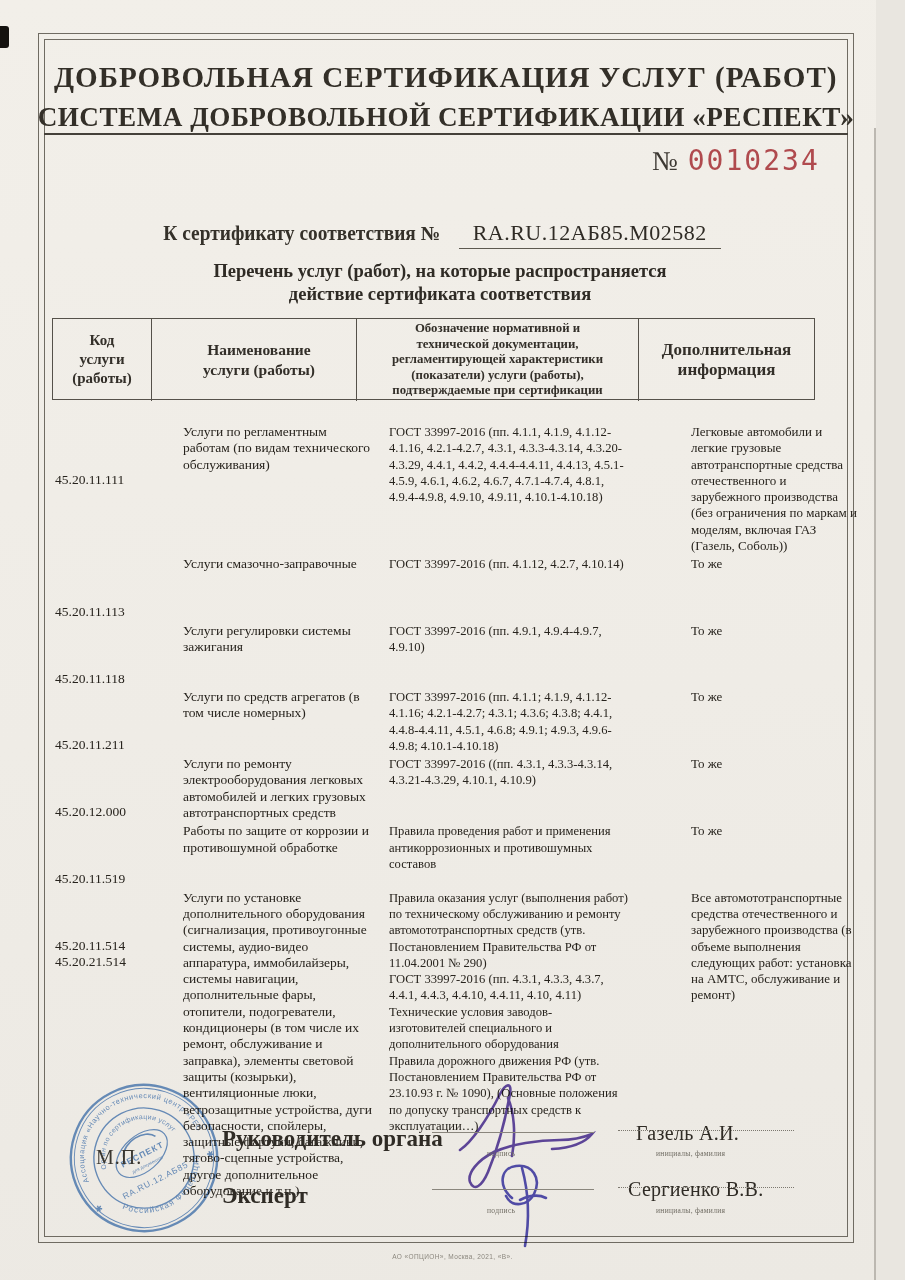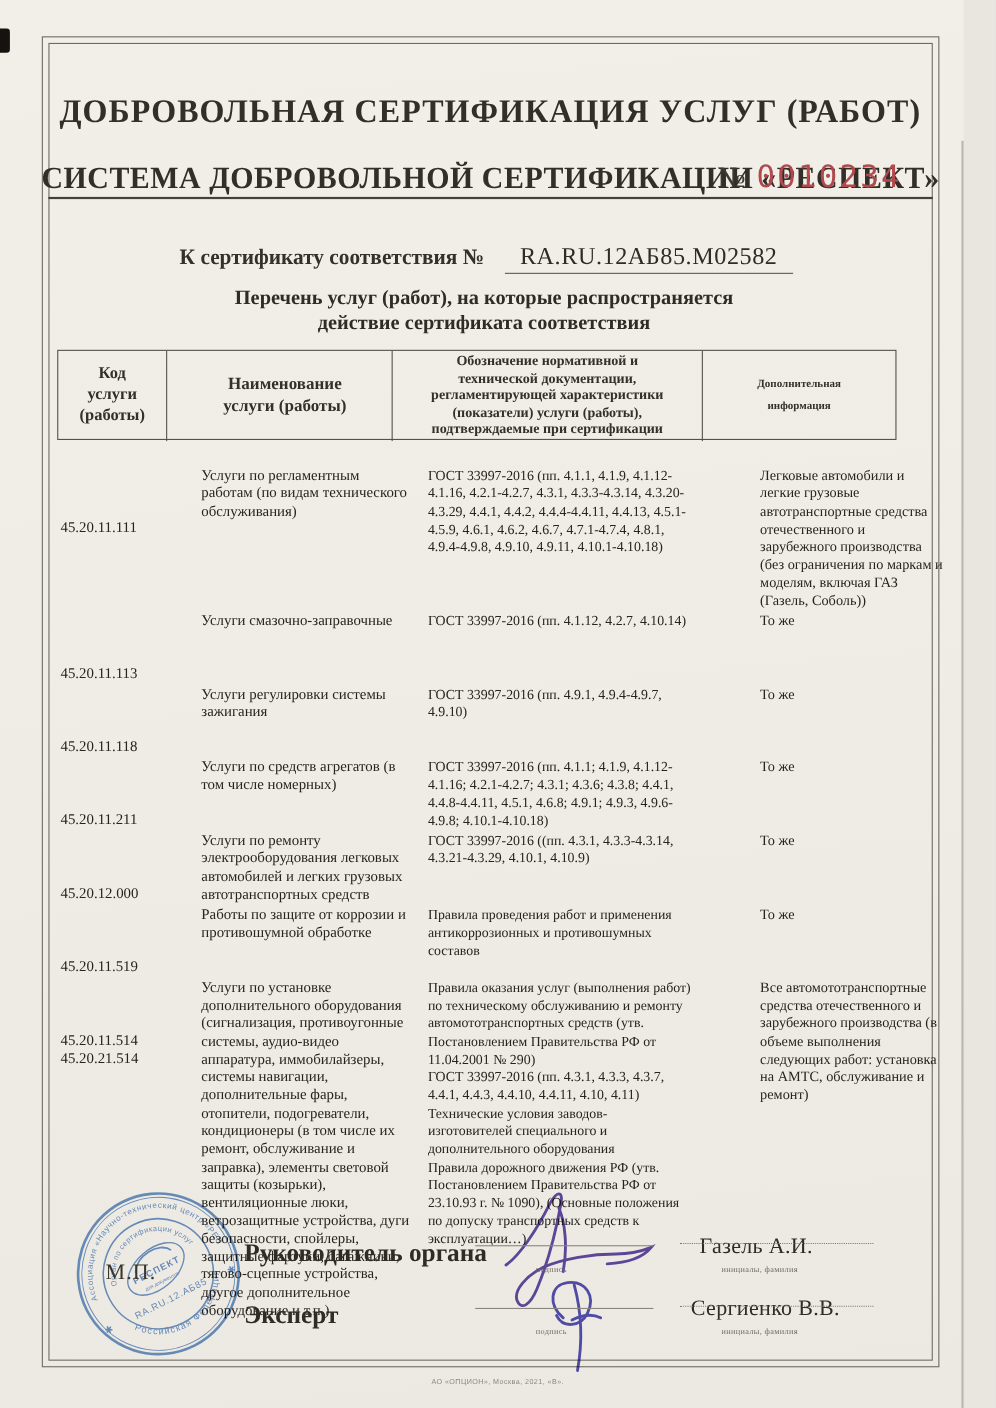--- a/index.html
+++ b/index.html
@@ -9,21 +9,21 @@
   .screen *{box-sizing:border-box;}
   
   .corner-mark{position:absolute;left:0;top:26px;width:9px;height:22px;background:#15120f;border-radius:0 3px 3px 0;}
   .edge-line{position:absolute;left:874px;top:128px;width:2px;height:1152px;background:#bcb8b1;}
   .edge-shade{position:absolute;left:876px;top:0;width:29px;height:1280px;background:#e9e6e0;}
   
   .outer-frame{position:absolute;left:38px;top:33px;width:816px;height:1210px;border:1.5px solid #6f6b62;}
   .inner-frame{position:absolute;left:44px;top:39px;width:804px;height:1198px;border:1px solid #6f6b62;}
   
   .title-box{position:absolute;left:44px;top:39px;width:804px;height:96px;border-bottom:2.5px solid #45413a;
-    display:flex;flex-direction:column;align-items:center;justify-content:space-between;gap:7px;margin-top:46px;}
+    display:flex;flex-direction:column;align-items:center;justify-content:flex-end;gap:7px;}
   .title-line1{font-size:30px;font-weight:bold;color:#332f28;letter-spacing:1px;transform:scaleX(.97);white-space:nowrap;}
   .title-line2{font-size:28px;font-weight:bold;color:#332f28;letter-spacing:.5px;transform:scaleX(.97);white-space:nowrap;}
   
   .doc-number{position:absolute;left:652px;top:144px;display:flex;align-items:baseline;gap:10px;}
   .doc-number .no{font-size:27px;color:#3d3933;}
   .doc-number .digits{font-family:"DejaVu Sans Mono",monospace;font-size:28px;color:#b04a4e;letter-spacing:2px;}
   .appendix-title{position:absolute;left:0;top:174px;width:870px;text-align:center;
     font-size:31px;font-weight:bold;color:#2e2a24;letter-spacing:2px;}
   .cert-line{position:absolute;left:0;top:220px;width:880px;display:flex;justify-content:center;align-items:baseline;gap:14px;}
   .cert-label{font-size:20px;font-weight:bold;color:#35312a;transform:scaleX(.97);}
@@ -32,21 +32,21 @@
     font-size:18.5px;font-weight:bold;color:#2f2b25;line-height:23px;white-space:pre-line;}
   
   .thead{position:absolute;left:52px;top:318px;width:763px;height:82px;border:1.5px solid #55514a;
     display:grid;grid-template-columns:98px 205px 282px 1fr;}
   .hcell{display:flex;align-items:center;justify-content:center;text-align:center;
     font-weight:bold;color:#332f29;white-space:pre-line;border-left:1.5px solid #55514a;padding:2px;}
   .hcell:first-child{border-left:none;}
   .hcell.c1{font-size:15px;line-height:19px;}
   .hcell.c2{font-size:15.5px;line-height:20px;padding-left:12px;}
   .hcell.c3{font-size:12.8px;line-height:15.5px;}
-  .hcell.c4{font-size:10px;line-height:20px;}
+  .hcell.c4{font-size:17px;line-height:20px;}
   
   .tbody{position:absolute;left:55px;top:424px;width:812px;display:flex;flex-direction:column;gap:2px;}
   .trow{display:grid;grid-template-columns:128px 206px 302px 1fr;}
   .cell{white-space:pre;color:#27231d;line-height:16.3px;}
   .cell-code{font-size:13.5px;margin-top:48px;}
   .cell-name{font-size:13.5px;white-space:pre-line;}
   .cell-docs{font-size:12.6px;}
   .cell-info{font-size:13px;white-space:pre-line;padding-right:2px;}
   
   .sig-label{position:absolute;font-size:23px;font-weight:bold;color:#2f2b25;}

